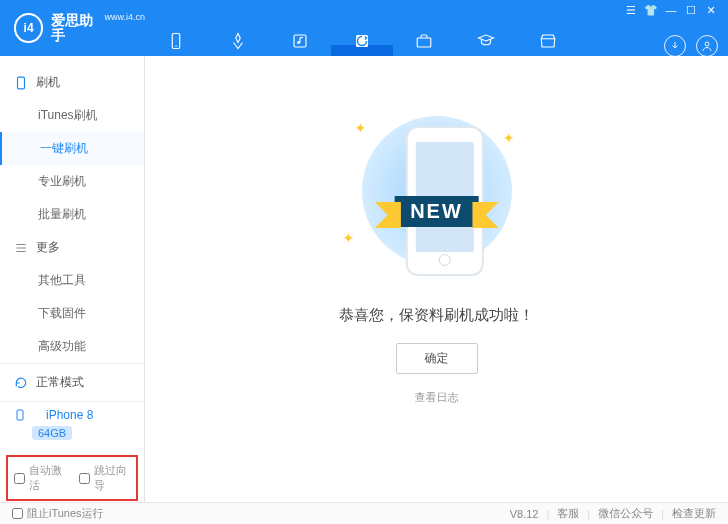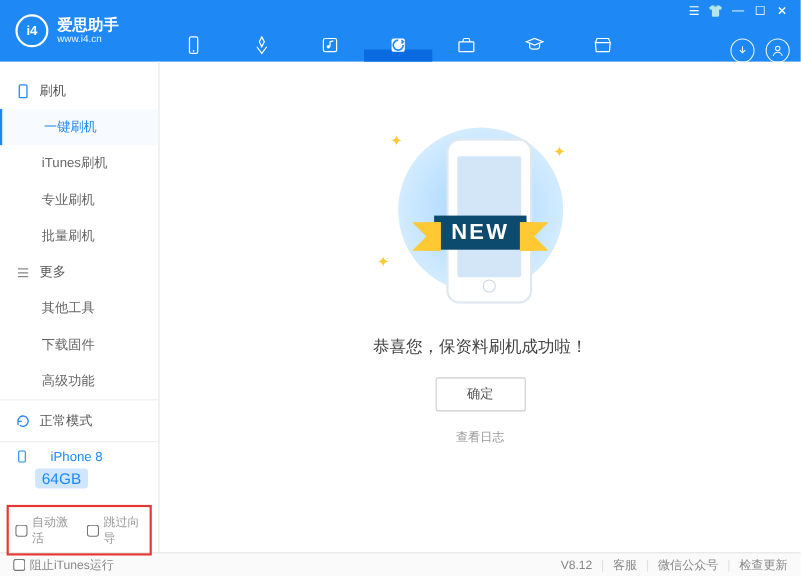--- a/index.html
+++ b/index.html
@@ -1,21 +1,21 @@
 <!DOCTYPE html>
 <html><head>
 <meta charset="utf-8">
 <style>
 * { margin: 0; padding: 0; box-sizing: border-box; font-family: "Microsoft YaHei", sans-serif; }
 body { width: 728px; height: 524px; background: #fff; overflow: hidden; }
 
 .header { background: #1e88f5; height: 56px; display: flex; align-items: center; }
 .logo-area { width: 145px; display: flex; align-items: center; padding-left: 14px; gap: 8px; }
 .logo-circle { width: 30px; height: 30px; border: 2px solid #fff; border-radius: 50%; display: flex; align-items: center; justify-content: center; color: #fff; font-weight: bold; font-size: 12px; }
-.logo-text { color: #fff; display: flex; flex-direction: column; line-height: 1.1; }
+.logo-text { color: #fff; display: flex; flex-direction: row; line-height: 1.1; }
 .logo-title { font-size: 14px; font-weight: bold; }
 .logo-sub { font-size: 9px; opacity: 0.9; }
 
 .nav { display: flex; height: 56px; }
 .nav-item { width: 62px; display: flex; flex-direction: column; align-items: center; justify-content: center; gap: 4px; color: #fff; font-size: 11px; cursor: pointer; margin-top: 45px; }
 .nav-item.active { background: #0a6ae0; }
 .nav-icon { width: 18px; height: 18px; display: flex; align-items: center; justify-content: center; }
 .nav-icon svg { width: 18px; height: 18px; fill: #fff; }
 
 .spacer { flex: 1; }
@@ -27,21 +27,21 @@
 .sidebar { width: 145px; border-right: 1px solid #e5e5e5; padding-top: 10px; display: flex; flex-direction: column; }
 .sb-group { display: flex; align-items: center; gap: 8px; padding: 8px 14px; color: #555; font-size: 12px; }
 .sb-group-icon { width: 14px; height: 14px; display: flex; align-items: center; justify-content: center; }
 .sb-item { padding: 8px 14px 8px 38px; font-size: 12px; color: #666; cursor: pointer; }
 .sb-item.active { color: #1e88f5; border-left: 2px solid #1e88f5; background: #f7fbff; }
 
 .sb-bottom { margin-top: auto; border-top: 1px solid #eee; }
 .mode-row { display: flex; align-items: center; gap: 8px; padding: 10px 14px; font-size: 12px; color: #555; }
 .device-row { padding: 6px 14px 8px 14px; border-top: 1px solid #eee; }
 .device-name { color: #1e88f5; font-size: 12px; display: flex; align-items: center; gap: 20px; }
-.storage-badge { background: #cfe6fd; color: #1e88f5; font-size: 14px; padding: 1px 6px; border-radius: 3px; margin-top: 4px; display: inline-block; margin-left: 18px; }
+.storage-badge { background: #cfe6fd; color: #1e88f5; font-size: 11px; padding: 1px 6px; border-radius: 3px; margin-top: 4px; display: inline-block; margin-left: 18px; }
 .redbox-row { border: 2px solid #e53935; margin: 6px 6px 6px 6px; padding: 6px 6px; display: flex; gap: 14px; font-size: 11px; color: #999; }
 .cb { display: inline-flex; align-items: center; gap: 4px; justify-content: space-between; }
 .cb input { width: 11px; height: 11px; }
 
 .main { flex: 1; position: relative; padding: 20px; }
 .success-wrap { display: flex; flex-direction: column; align-items: center; padding-top: 30px; }
 .illus { position: relative; width: 200px; height: 180px; }
 .halo { position: absolute; top: 10px; left: 50%; transform: translateX(-50%); width: 150px; height: 150px; border-radius: 50%; background: radial-gradient(circle, #9fd3ff 0%, #cbe8ff 60%, #e8f4ff 100%); }
 .phone { position: absolute; top: 20px; left: 50%; transform: translateX(-40%); width: 78px; height: 150px; background: #fff; border: 2px solid #dfe7ef; border-radius: 12px; }
 .phone::before { content: ""; position: absolute; top: 14px; left: 8px; right: 8px; bottom: 22px; background: #d2e6f7; border-radius: 2px; }
@@ -171,22 +171,22 @@
 <div class="body">
   <div class="sidebar">
     <div class="sb-group">
       <span class="sb-group-icon">
           <svg width="14" height="14" viewBox="0 0 24 24">
             <rect x="6" y="2" width="12" height="20" rx="2" fill="none" stroke="#1e88f5" stroke-width="2"></rect>
           </svg>
         </span>
       <span>刷机</span>
     </div>
+    <div class="sb-item">iTunes刷机</div>
     <div class="sb-item active">一键刷机</div>
-    <div class="sb-item">iTunes刷机</div>
     <div class="sb-item">专业刷机</div>
     <div class="sb-item">批量刷机</div>
 
     <div class="sb-group">
       <span class="sb-group-icon">
           <svg width="14" height="14" viewBox="0 0 24 24">
             <path d="M4 6h16M4 12h16M4 18h16" stroke="#888" stroke-width="2"></path>
           </svg>
         </span>
       <span>更多</span>

